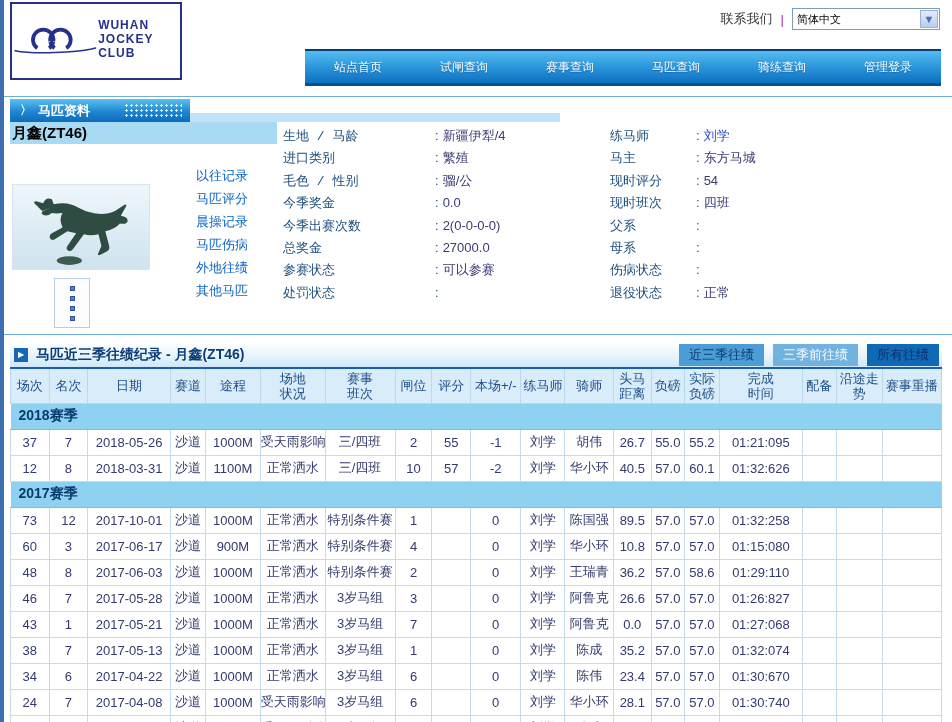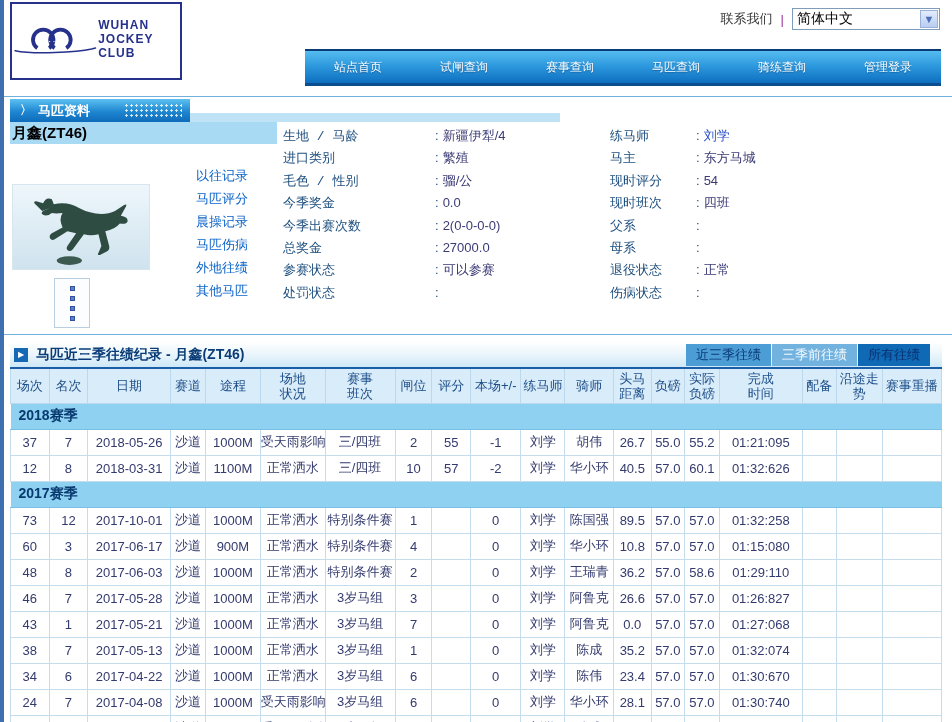--- a/index.html
+++ b/index.html
@@ -18,21 +18,21 @@
     align-items:center; justify-content:center;
   }
   .logo-text { color:#26318c; font-weight:bold; font-size:12px; letter-spacing:1px; margin-top:-4px; }
   .topbar-right { position:absolute; right:12px; top:8px; display:flex; align-items:center; font-size:13px; color:#333; }
   .contact { cursor:pointer; color:#333;padding-left:20px; }
   .pipe { color:#993399; margin:0 8px; }
   .lang-select {
     width:148px; height:22px; border:1px solid #7f9db9; background:#fff;
     display:flex; align-items:center; justify-content:space-between; cursor:pointer;
   }
-  .lang-select .val { padding-left:4px; font-size:14px; color:#000; }
+  .lang-select .val { padding-left:4px; font-size:11px; color:#000; }
   .lang-btn {
     width:18px; height:18px; margin:1px; background:linear-gradient(180deg,#e3ecfb,#b9cdf2);
     border:1px solid #9ab1d9; display:flex; align-items:center; justify-content:center;
     color:#4d6fb8; font-size:11px;
   }
   .navbar {
     position:absolute; right:11px; bottom:2px; width:636px; height:37px;
     background:linear-gradient(180deg,#56bcf0 0%, #2e9ade 45%, #0d6fc0 100%);
     border-top:2px solid #0a3c78; border-bottom:3px solid #0a4e8f;
     display:flex; align-items:center; justify-content:space-around;
@@ -93,21 +93,21 @@
   .records-title-bar {
     position:relative; height:27px; border-bottom:2px solid #1a5ea8;
     background:linear-gradient(180deg,#ffffff 0%, #e8f4fb 55%, #cde8f7 100%);
     display:flex; align-items:center;
   }
   .title-arrow {
     width:14px; height:14px; background:#1668b5; color:#fff; font-size:8px;
     display:flex; align-items:center; justify-content:center; margin:0 8px 0 4px;
   }
   .records-title { font-size:14px; font-weight:bold; color:#0a3c78; }
-  .title-buttons { position:absolute; right:12px; top:2px; display:flex; gap:1px; }
+  .title-buttons { position:absolute; right:3px; top:2px; display:flex; gap:9px; }
   .rbtn { height:22px; padding:0 10px; font-size:13px; line-height:22px; cursor:pointer; }
   .rbtn-0 { background:#4c9dd6; color:#0a3c78; }
   .rbtn-1 { background:#71b2df; color:#f2f9fd; }
   .rbtn-2 { background:#0f69b4; color:#0a3070; }
 
   table.races { width:932px; border-collapse:collapse; table-layout:fixed; font-size:13px; }
   table.races th {
     background:#d9ecf9; color:#1d4e89; font-weight:normal; font-size:13px;
     white-space:pre-line; height:34px; border:1px solid #bcd8ec; border-top:none;
     padding:0 1px; text-align:center; line-height:15px;
@@ -209,22 +209,22 @@
           <div class="drow"><span class="dlbl">参赛状态</span><span class="dcolon">:</span><span class="dval">可以参赛</span></div>
           <div class="drow"><span class="dlbl">处罚状态</span><span class="dcolon">:</span><span class="dval"></span></div>
         </div>
       <div class="dcol-r">
           <div class="drow"><span class="dlbl">练马师</span><span class="dcolon">:</span><span class="dval link">刘学</span></div>
           <div class="drow"><span class="dlbl">马主</span><span class="dcolon">:</span><span class="dval">东方马城</span></div>
           <div class="drow"><span class="dlbl">现时评分</span><span class="dcolon">:</span><span class="dval">54</span></div>
           <div class="drow"><span class="dlbl">现时班次</span><span class="dcolon">:</span><span class="dval">四班</span></div>
           <div class="drow"><span class="dlbl">父系</span><span class="dcolon">:</span><span class="dval"></span></div>
           <div class="drow"><span class="dlbl">母系</span><span class="dcolon">:</span><span class="dval"></span></div>
+          <div class="drow"><span class="dlbl">伤病状态</span><span class="dcolon">:</span><span class="dval"></span></div>
           <div class="drow"><span class="dlbl">退役状态</span><span class="dcolon">:</span><span class="dval">正常</span></div>
-          <div class="drow"><span class="dlbl">伤病状态</span><span class="dcolon">:</span><span class="dval"></span></div>
         </div>
     </div>
   </div>
 
   <div class="rule-2"></div>
 
   <div class="records">
     <div class="records-title-bar">
       <span class="title-arrow">▶</span>
       <span class="records-title">马匹近三季往绩纪录 - 月鑫(ZT46)</span>

